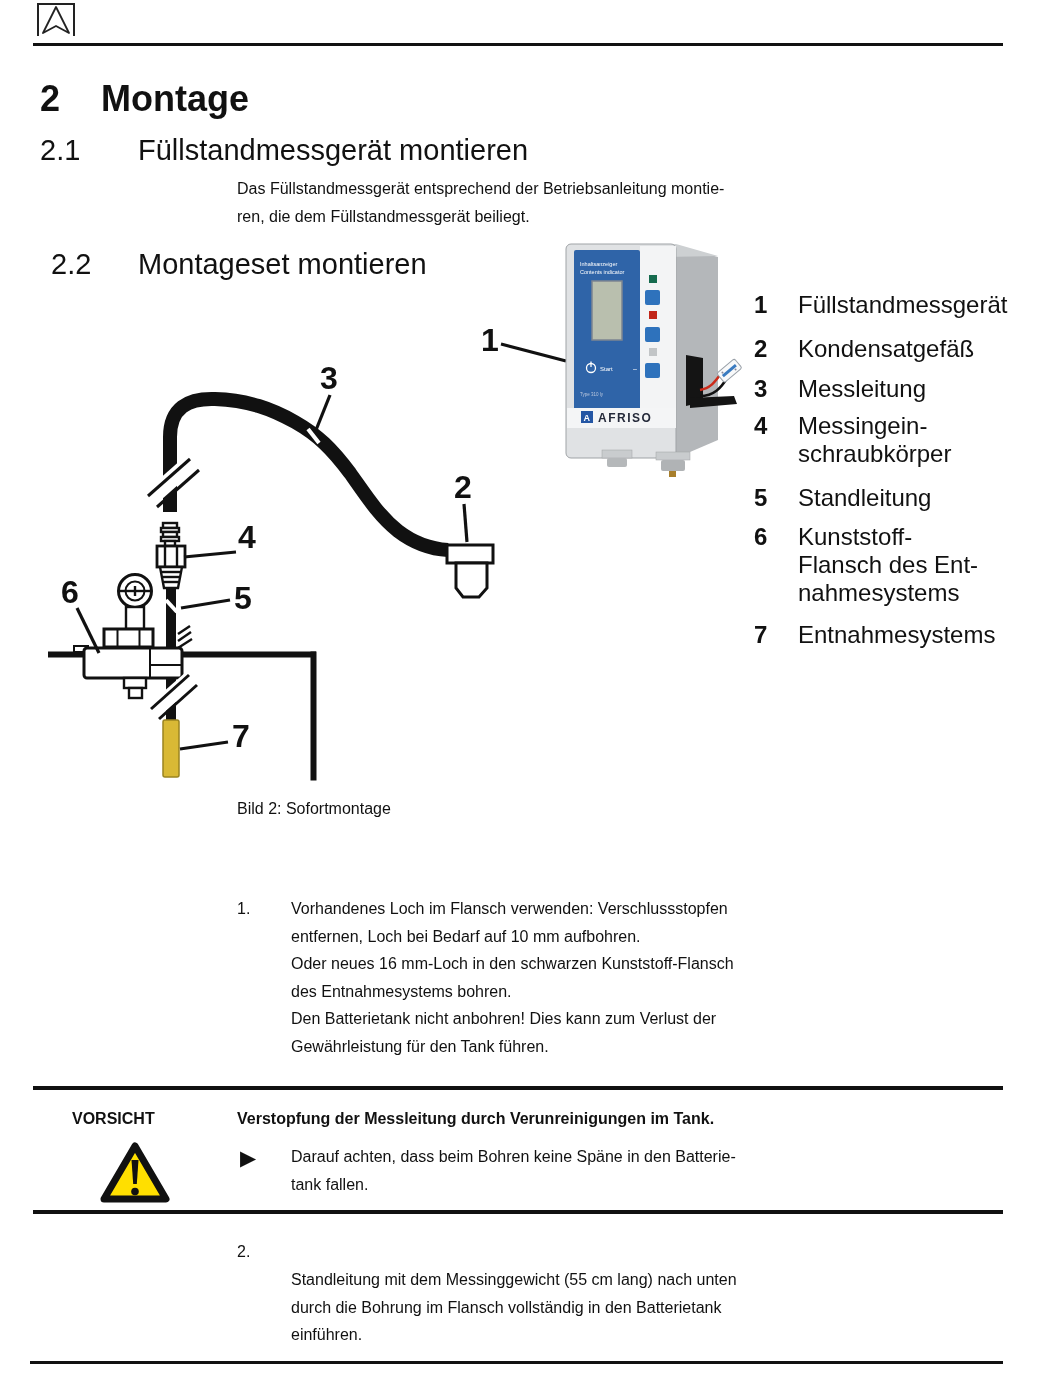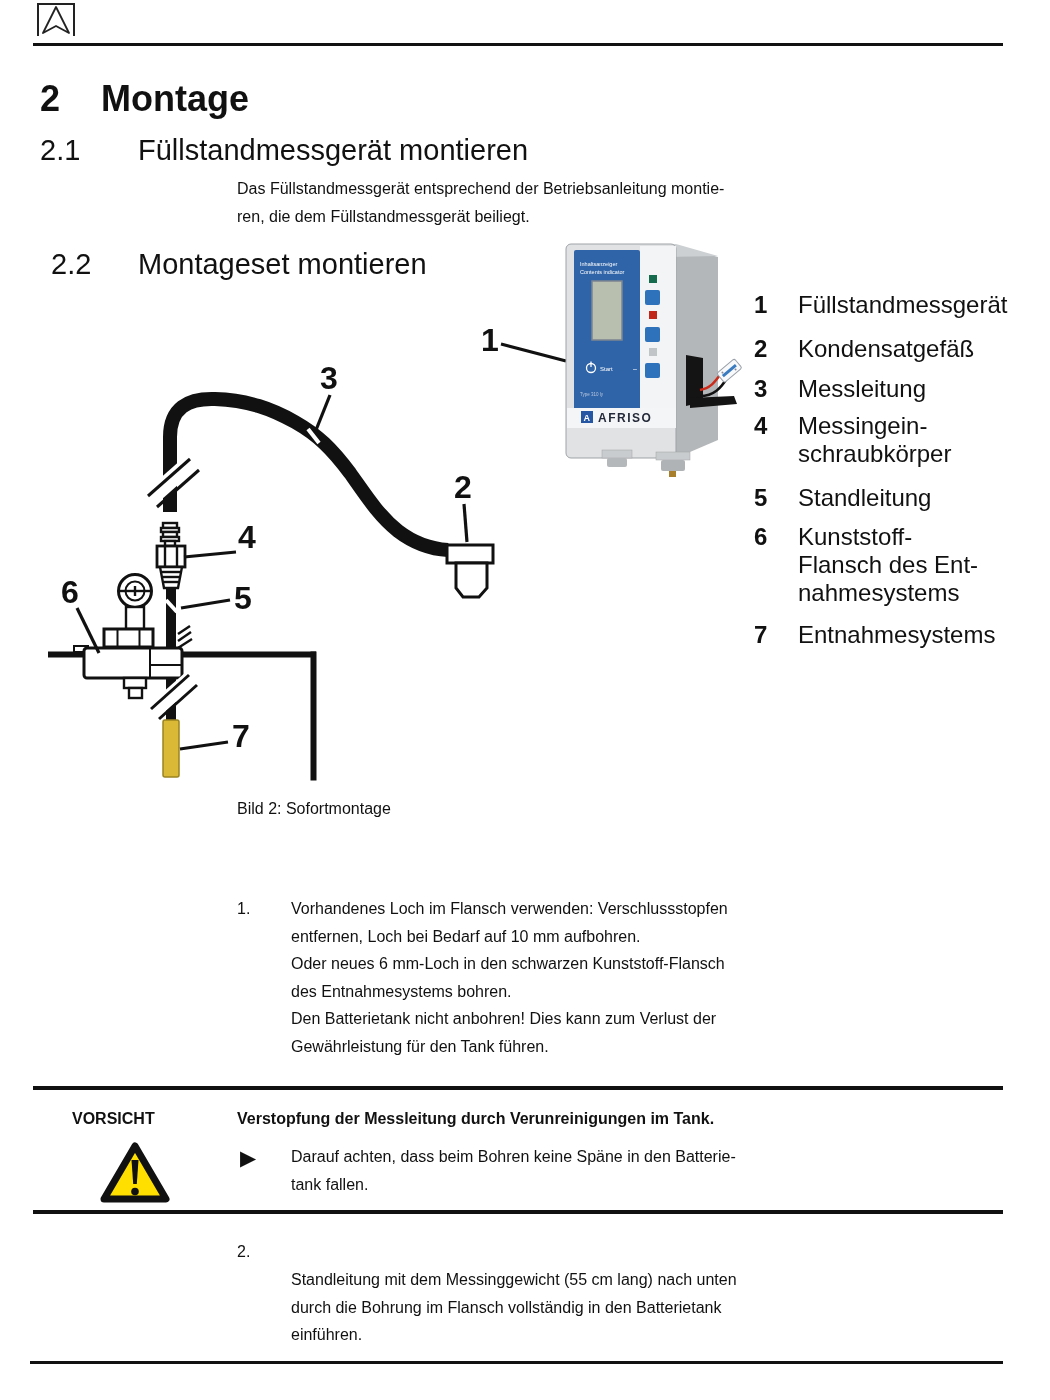--- a/index.html
+++ b/index.html
@@ -236,21 +236,21 @@
       <span class="legend-label">Entnahmesystems</span>
     </div>
   </div>
 
   <div class="abs body-txt italic" style="left:237px;top:795px;">Bild 2: Sofortmontage</div>
 
 
   <div class="abs body-txt" style="left:237px;top:895px;">1.</div>
   <div class="abs body-txt pre" style="left:291px;top:895px;">Vorhandenes Loch im Flansch verwenden: Verschlussstopfen
 entfernen, Loch bei Bedarf auf 10 mm aufbohren.
-Oder neues 6 mm-Loch in den schwarzen Kunststoff-Flansch
+Oder neues 16 mm-Loch in den schwarzen Kunststoff-Flansch
 des Entnahmesystems bohren.
 Den Batterietank nicht anbohren! Dies kann zum Verlust der
 Gewährleistung für den Tank führen.</div>
 
   <div class="abs body-txt bold" style="left:72px;top:1105px;">VORSICHT</div>
   <div class="abs body-txt bold" style="left:237px;top:1105px;">Verstopfung der Messleitung durch Verunreinigungen im Tank.</div>
   <div class="abs bullet" style="left:240px;top:1144px;">▶</div>
   <div class="abs body-txt pre" style="left:291px;top:1143px;">Darauf achten, dass beim Bohren keine Späne in den Batterie-
 tank fallen.</div>
 

